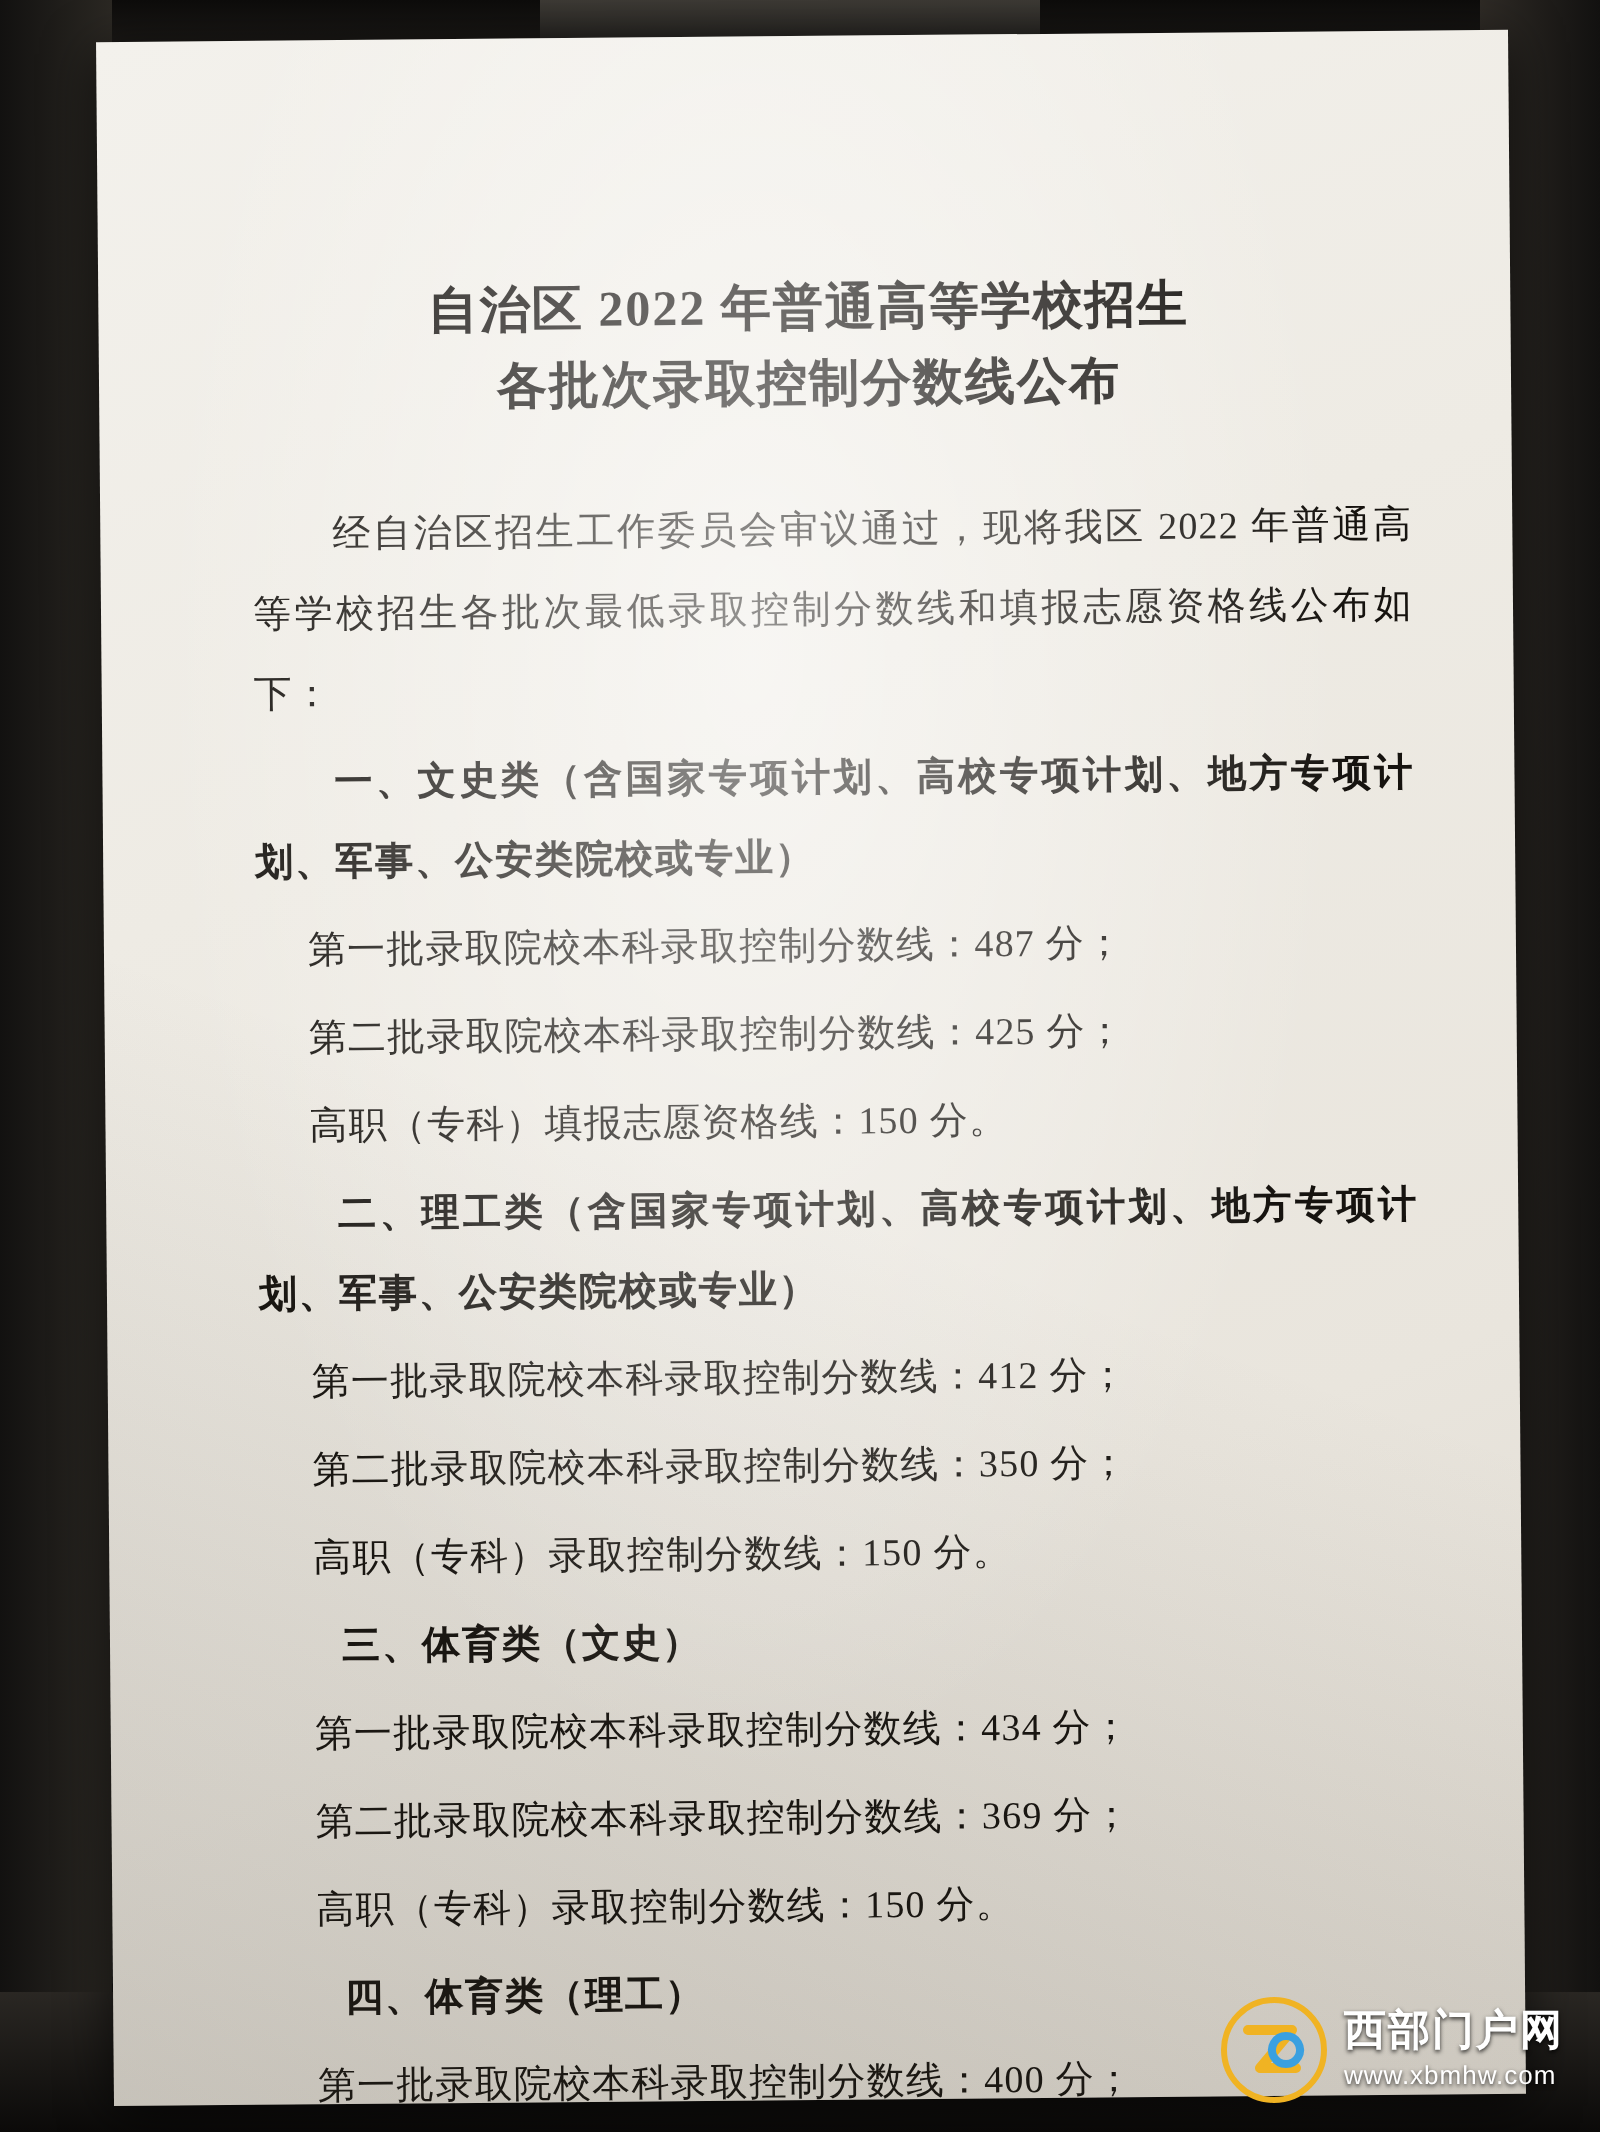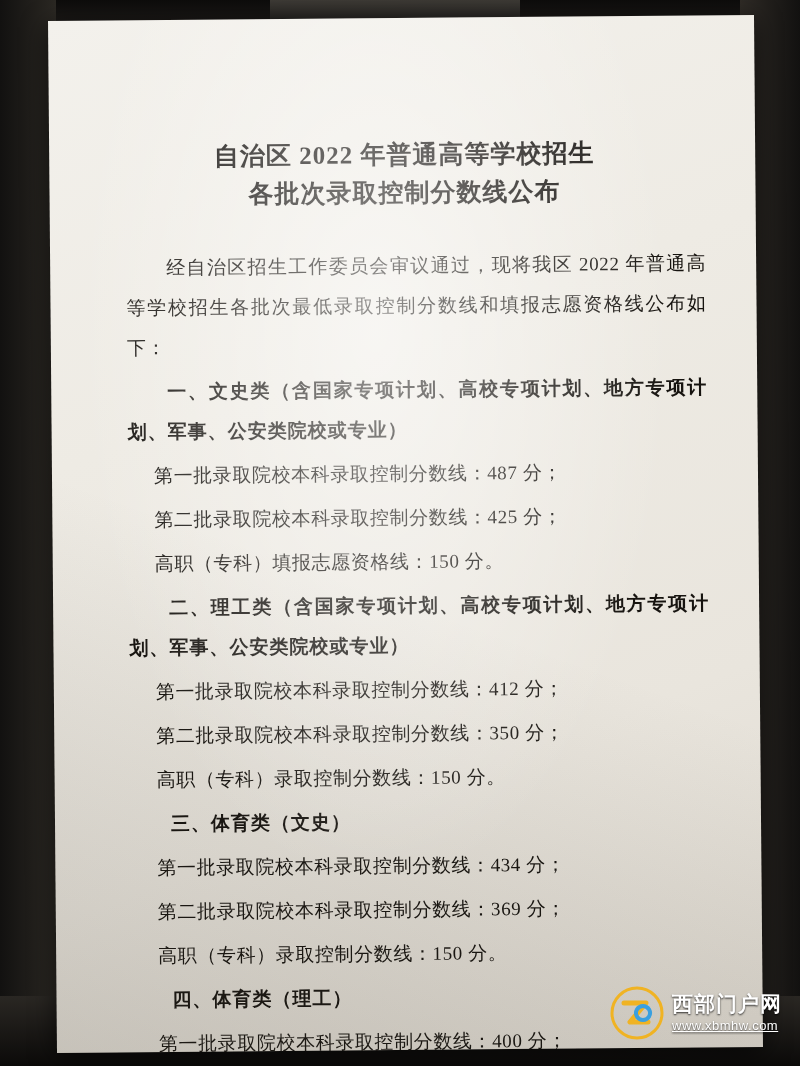--- a/index.html
+++ b/index.html
@@ -118,21 +118,21 @@
     font-weight: bold;
     text-indent: 40px;
     letter-spacing: 1px;
   }
   p.item { text-indent: 26px; }
 
   
   #watermark {
     position: absolute;
     right: 14px;
-    bottom: 20px;
+    bottom: 8px;
     width: 176px;
     height: 66px;
     display: flex;
     align-items: center;
     gap: 8px;
   }
   .wm-mark {
     width: 54px;
     height: 54px;
     position: relative;
@@ -153,21 +153,20 @@
     letter-spacing: 1px;
     text-shadow: 0 1px 2px rgba(0,0,0,0.8);
   }
   .wm-url {
     font-family: "Liberation Sans", sans-serif;
     font-size: 13px;
     color: #ffffff;
     letter-spacing: 0.5px;
     margin-top: 4px;
     text-shadow: 0 1px 2px rgba(0,0,0,0.8);
-    text-decoration: underline;
   }
 </style>
 </head>
 <body>
 
 <div id="photo">
 
   <div class="desk-shade desk-top"></div>
   <div class="desk-object"></div>
   <div class="desk-shade desk-left"></div>

